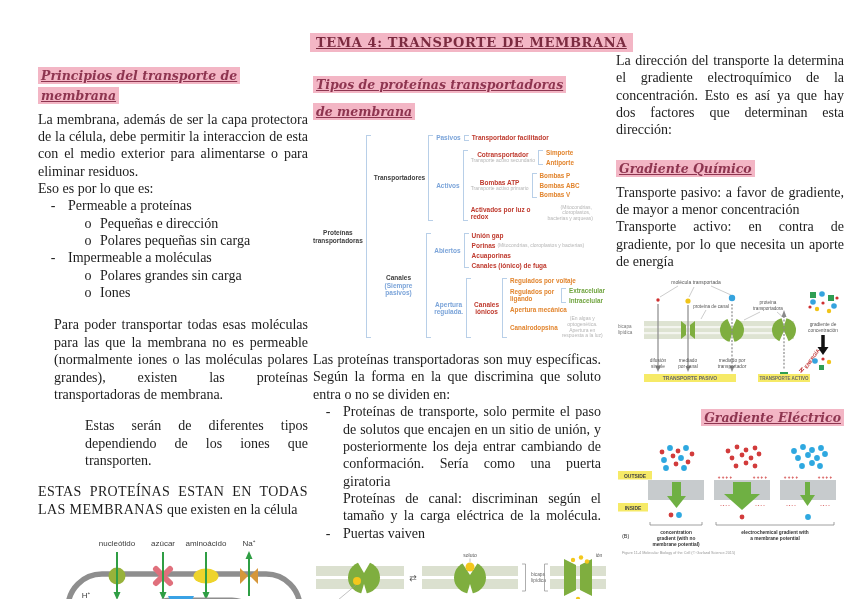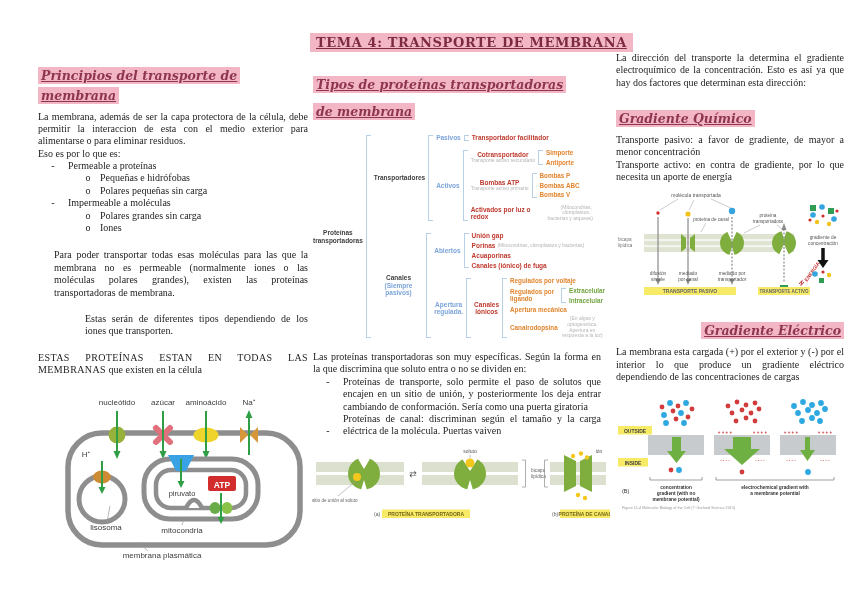--- a/index.html
+++ b/index.html
@@ -1,19 +1,19 @@
 <!DOCTYPE html>
 <html><head>
 <meta charset="utf-8">
 <style>
   html,body{margin:0;padding:0;background:#ffffff;}
   #page{position:relative;width:848px;height:599px;background:#fff;overflow:hidden;
         font-family:"Liberation Serif",serif;color:#1d1d1d;}
   .col{position:absolute;}
-  .body{font-size:10px;line-height:1.24;text-align:justify;margin:0;}
+  .body{font-size:14px;line-height:1.24;text-align:justify;margin:0;}
   .page-title{display:inline-block;background:#f3b6c5;color:#7c2b40;
       font-family:"DejaVu Serif",serif;font-weight:bold;font-size:13px;
       letter-spacing:.6px;text-decoration:underline;padding:2px 6px;}
   .script-head{display:inline;background:#f3b6c5;color:#8e3550;
       font-family:"DejaVu Serif",serif;font-style:italic;font-weight:bold;
       font-size:12.5px;text-decoration:underline;padding:1px 3px;
       -webkit-box-decoration-break:clone;box-decoration-break:clone;line-height:1.5;}
   .caps{letter-spacing:.4px;}
   .dash{display:flex;margin:0;}
   .dash::before{content:"-";flex:0 0 30px;text-align:center;}
@@ -48,21 +48,21 @@
   </div>
 
   <div class="col" style="left:38px;top:66px;width:270px;">
     <div><span class="script-head">Principios del transporte de membrana</span></div>
     <p class="body" style="margin-top:5px;">La membrana, además de ser la capa protectora de la célula, debe permitir la interaccion de esta con el medio exterior para alimentarse o para eliminar residuos.</p>
     <p class="body">Eso es por lo que es:</p>
     <div class="dash body">
         <span>Permeable a proteínas</span>
       </div>
     <div class="circ body">
-        <span>Pequeñas e hidrófobas</span>
+        <span>Pequeñas e dirección</span>
       </div>
     <div class="circ body">
         <span>Polares pequeñas sin carga</span>
       </div>
     <div class="dash body">
         <span>Impermeable a moléculas</span>
       </div>
     <div class="circ body">
         <span>Polares grandes sin carga</span>
       </div>
@@ -366,21 +366,20 @@
       <text x="207" y="58" font-size="4.8" fill="#555555" text-anchor="middle">concentración</text>
       <line x1="207" y1="61" x2="207" y2="74" stroke="#111111" stroke-width="3.5"></line>
       <polygon points="201.5,73 212.5,73 207,81" fill="#111111"></polygon>
       <circle cx="199" cy="87" r="2.8" fill="#35a3de"></circle>
       <circle cx="207" cy="85" r="1.6" fill="#cf2f2f"></circle>
       <circle cx="213" cy="88" r="2.2" fill="#f0c419"></circle>
       <rect x="203" y="91" width="5" height="5" fill="#2f9e54"></rect>
     </svg>
 
     <div style="margin-top:4px;text-align:right;"><span class="script-head">Gradiente Eléctrico</span></div>
-    <p class="body" style="margin-top:5px;">La membrana esta cargada (+) por el exterior y (-) por el interior lo que produce un gradiente eléctrico dependiendo de las concentraciones de cargas</p>
 
     
     <svg width="226" height="130" viewBox="0 0 226 130" style="margin-top:14px;">
 
       <circle cx="46" cy="10" r="2.4" fill="#d23b3b"></circle>
       <circle cx="54" cy="6" r="2.9" fill="#2ea8e0"></circle>
       <circle cx="62" cy="9" r="2.4" fill="#d23b3b"></circle>
       <circle cx="70" cy="6" r="2.9" fill="#2ea8e0"></circle>
       <circle cx="76" cy="12" r="2.4" fill="#d23b3b"></circle>
       <circle cx="48" cy="18" r="2.9" fill="#2ea8e0"></circle>

